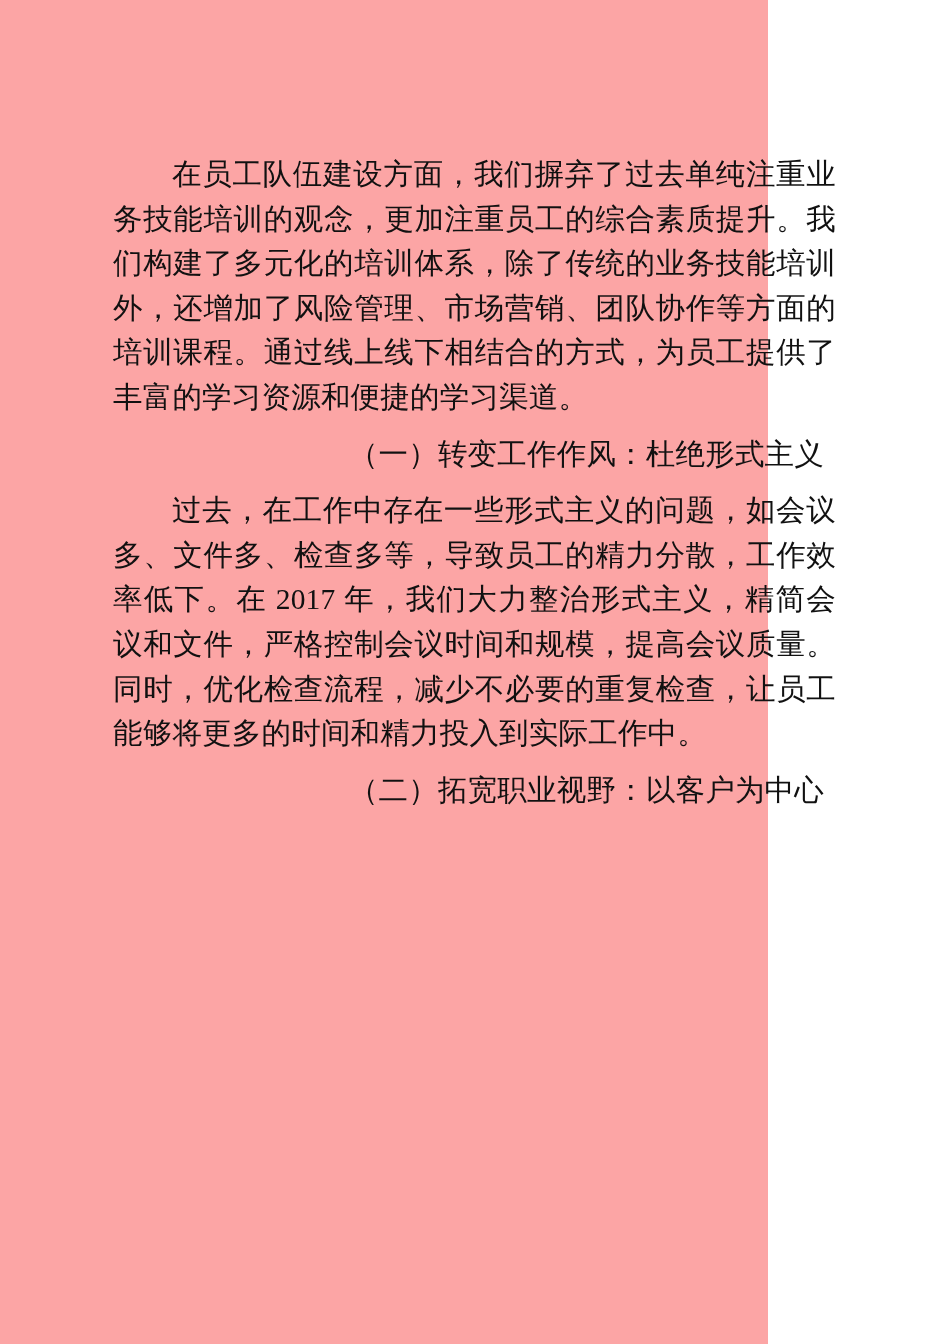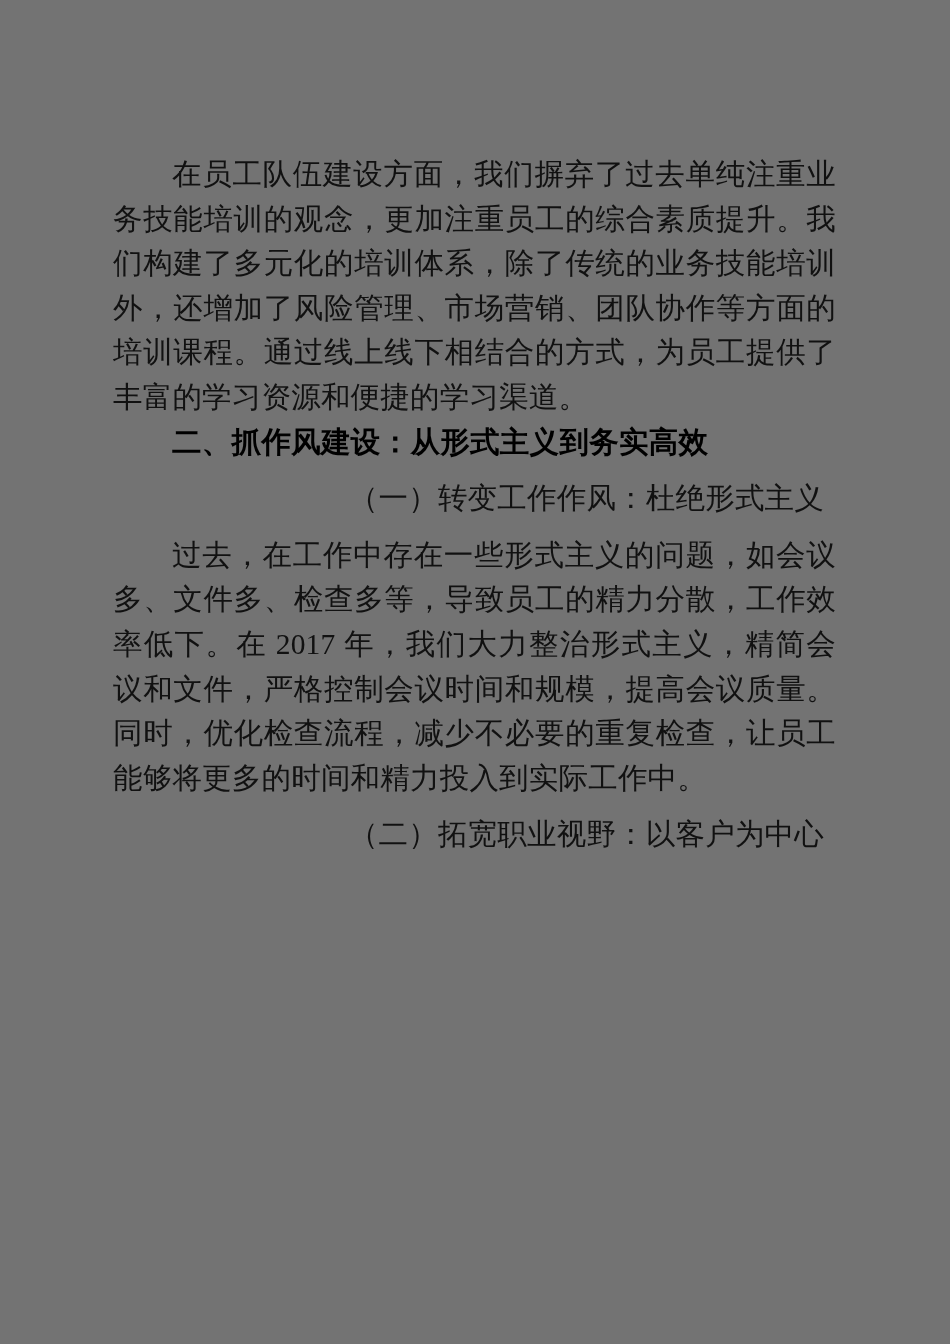--- a/index.html
+++ b/index.html
@@ -11,23 +11,23 @@
     width: 950px;
     height: 1344px;
     overflow: hidden;
     font-family: "Liberation Serif", "DejaVu Serif", serif;
     color: #000000;
     -webkit-font-smoothing: antialiased;
   }
 
   .page {
     position: relative;
-    width: 950px;
+    width: 768px;
     height: 1344px;
-    background: #737373;
+    background: #fca5a5;
     box-sizing: border-box;
     padding: 152px 114px 0 113px;
   }
 
   .doc-body {
     width: 723px;
   }
 
   
   .para {
@@ -75,21 +75,20 @@
 </style>
 </head>
 <body>
 
 <div class="page">
   <div class="doc-body">
 
     <p class="para">在员工队伍建设方面，我们摒弃了过去单纯注重业务技能培训的观念，更加注重员工的综合素质提升。我们构建了多元化的培训体系，除了传统的业务技能培训外，还增加了风险管理、市场营销、团队协作等方面的培训课程。通过线上线下相结合的方式，为员工提供了丰富的学习资源和便捷的学习渠道。</p>
 
 
-    <h2 class="heading-1">二、抓作风建设：从形式主义到务实高效</h2>
 
     <h3 class="heading-2">（一）转变工作作风：杜绝形式主义</h3>
 
     <p class="para">过去，在工作中存在一些形式主义的问题，如会议多、文件多、检查多等，导致员工的精力分散，工作效率低下。在 2017 年，我们大力整治形式主义，精简会议和文件，严格控制会议时间和规模，提高会议质量。同时，优化检查流程，减少不必要的重复检查，让员工能够将更多的时间和精力投入到实际工作中。</p>
 
     <h3 class="heading-2">（二）拓宽职业视野：以客户为中心</h3>
 
 
     <div class="trailing-space"></div>
   </div>

